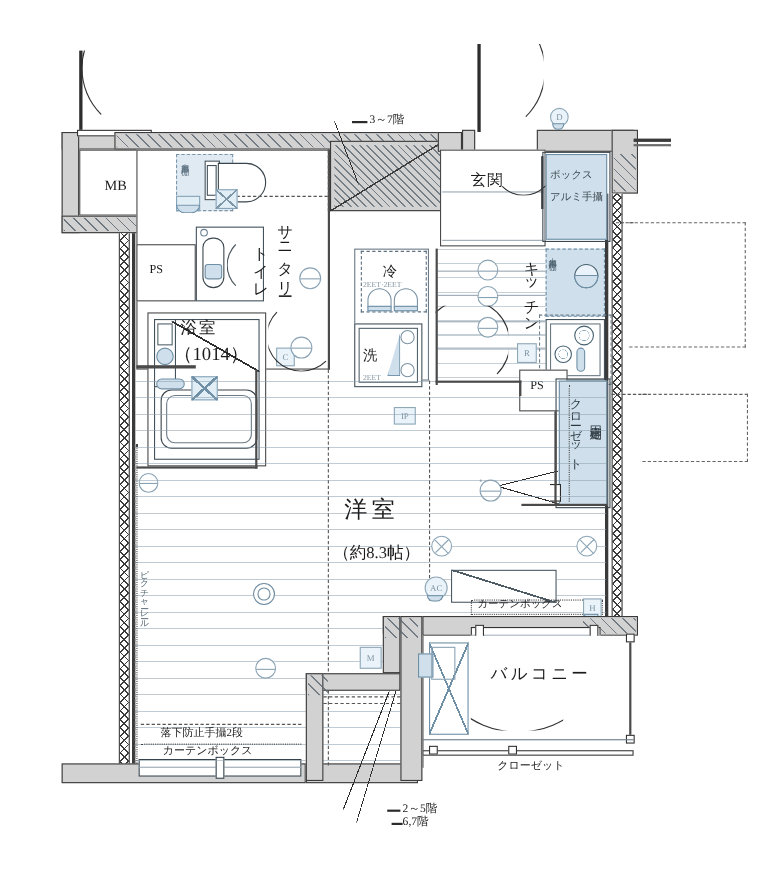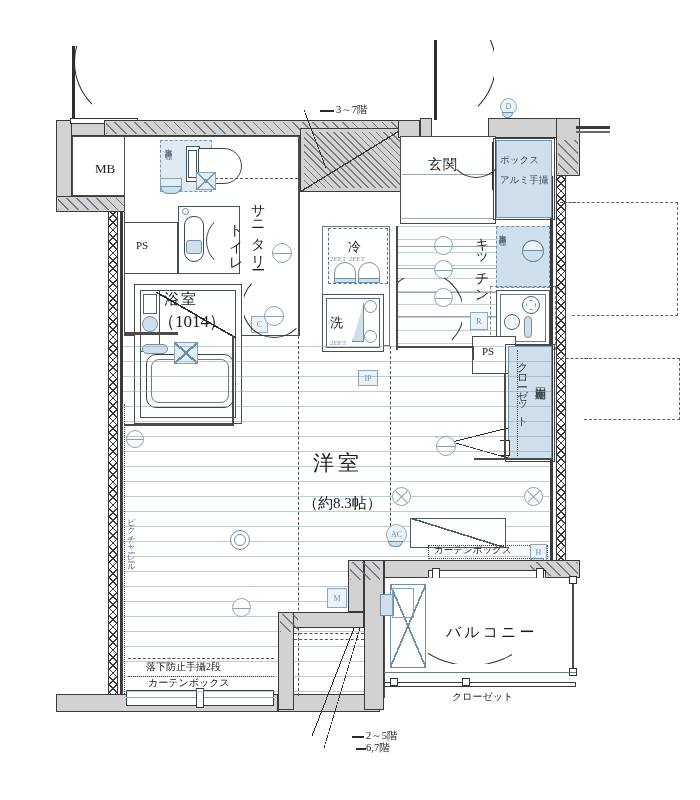--- a/index.html
+++ b/index.html
@@ -354,21 +354,21 @@
 
   <div class="abs wall" style="left:384px;top:560px;width:196px;height:18px;"></div>
   <div class="abs diag" style="left:530px;top:562px;width:48px;height:14px;opacity:.8;"></div>
 
   <div class="abs" style="left:428px;top:570px;width:118px;height:16px;background:#fff;border:1.5px solid #333;"></div>
   <div class="abs thinline" style="left:428px;top:577px;width:118px;height:1.4px;"></div>
   <div class="abs" style="left:432px;top:568px;width:8px;height:20px;background:#fff;border:1.2px solid #333;"></div>
   <div class="abs" style="left:536px;top:568px;width:8px;height:20px;background:#fff;border:1.2px solid #333;"></div>
 
   <div class="abs" style="left:384px;top:578px;width:196px;height:120px;background:#fff;border-left:1.4px solid #4a4a4a;"></div>
-  <div class="lbl" style="left:446px;top:606px;font-size:15px;letter-spacing:3px;margin-top:19px;">バルコニー</div>
+  <div class="lbl" style="left:446px;top:606px;font-size:15px;letter-spacing:3px;">バルコニー</div>
 
   <div class="swing" style="left:428px;top:584px;width:84px;height:80px;">
     <i style="left:-40px;top:-84px;width:164px;height:164px;border-color:transparent transparent #2e2e2e transparent;border-width:1.4px;"></i>
   </div>
 
   <div class="abs" style="left:390px;top:584px;width:36px;height:84px;border:1.3px solid #6f8fa6;background:#fff;"></div>
   <div class="abs" style="left:390px;top:584px;width:36px;height:84px;
        background:linear-gradient(to bottom right,transparent 48.8%,#6f8fa6 48.8%,#6f8fa6 51.2%,transparent 51.2%),
                   linear-gradient(to bottom left,transparent 48.8%,#6f8fa6 48.8%,#6f8fa6 51.2%,transparent 51.2%);"></div>
   <div class="abs fix" style="left:380px;top:594px;width:14px;height:22px;"></div>

